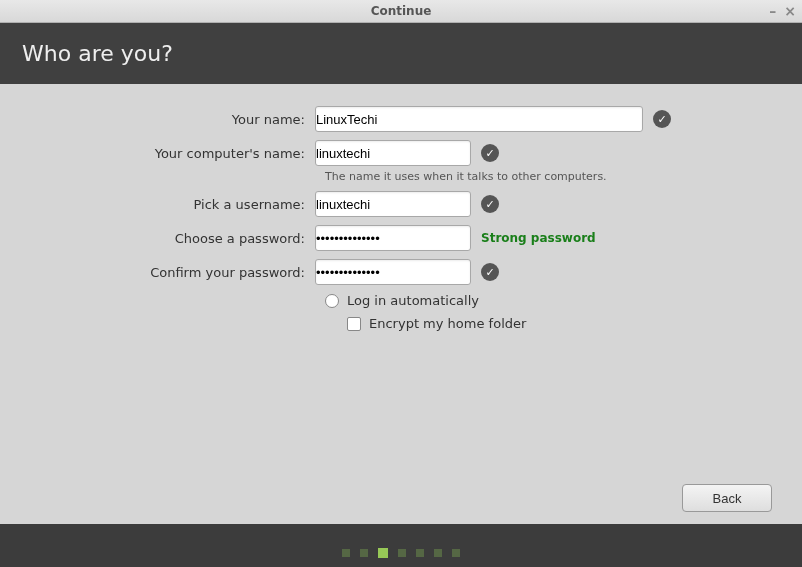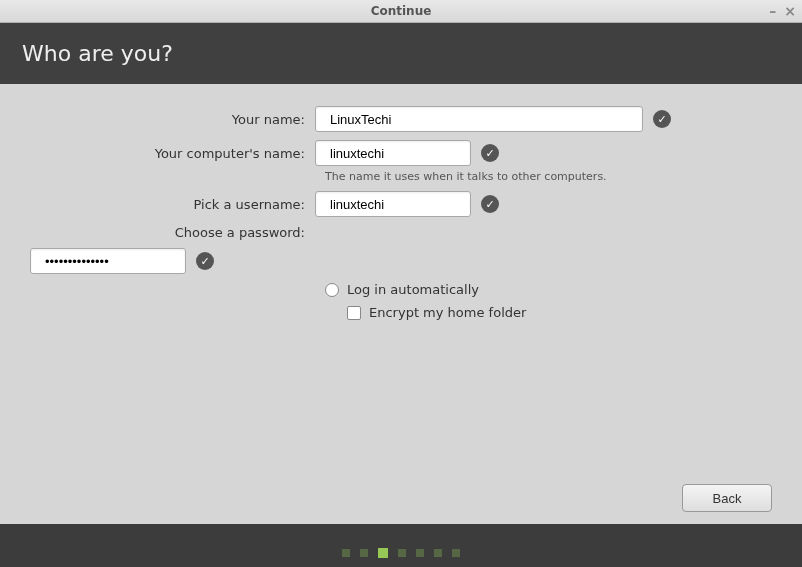--- a/index.html
+++ b/index.html
@@ -58,21 +58,21 @@
 }
 .field-wrap {
   display: flex;
   align-items: center;
   gap: 10px;
 }
 input[type=text], input[type=password] {
   height: 26px;
   border: 1px solid #a8a8a8;
   background: #fff;
-  padding: 0 14px;
+  padding: 0 0;
   font-size: 13px;
   border-radius: 3px;
   box-shadow: inset 0 1px 2px rgba(0,0,0,0.08);
 }
 .wide { width: 328px; }
 .med { width: 156px; }
 .check-icon {
   width: 18px; height: 18px;
   display: inline-flex;
   align-items: center;
@@ -205,23 +205,28 @@
   <div class="row">
     <div class="label">Pick a username:</div>
     <div class="field-wrap">
       <input type="text" class="med" value="linuxtechi" style="">
       <span class="check-icon">✓</span>
     </div>
   </div>
 
   <div class="row">
     <div class="label">Choose a password:</div>
-  </div>
-
-  <div class="row">
+    <div class="field-wrap">
+      <input type="password" class="med" value="••••••••••••••" style="">
+      <span class="strength">Strong password</span>
+    </div>
+  </div>
+
+  <div class="row">
+    <div class="label">Confirm your password:</div>
     <div class="field-wrap">
       <input type="password" class="med" value="••••••••••••••" style="">
       <span class="check-icon">✓</span>
     </div>
   </div>
 
   <div class="options">
     <div class="opt-row">
       <span class="radio"></span>
       <span>Log in automatically</span>

